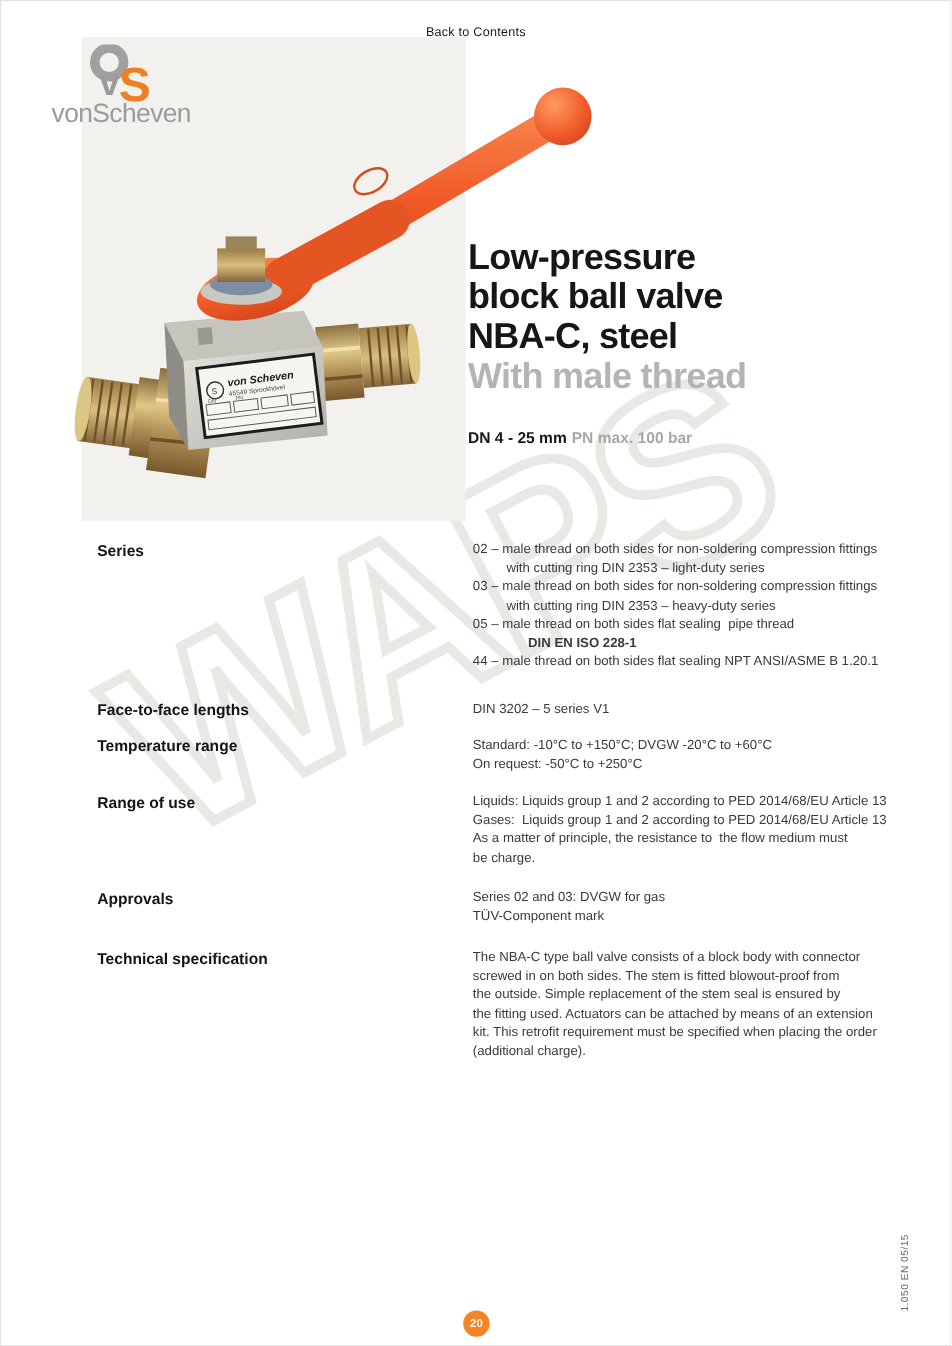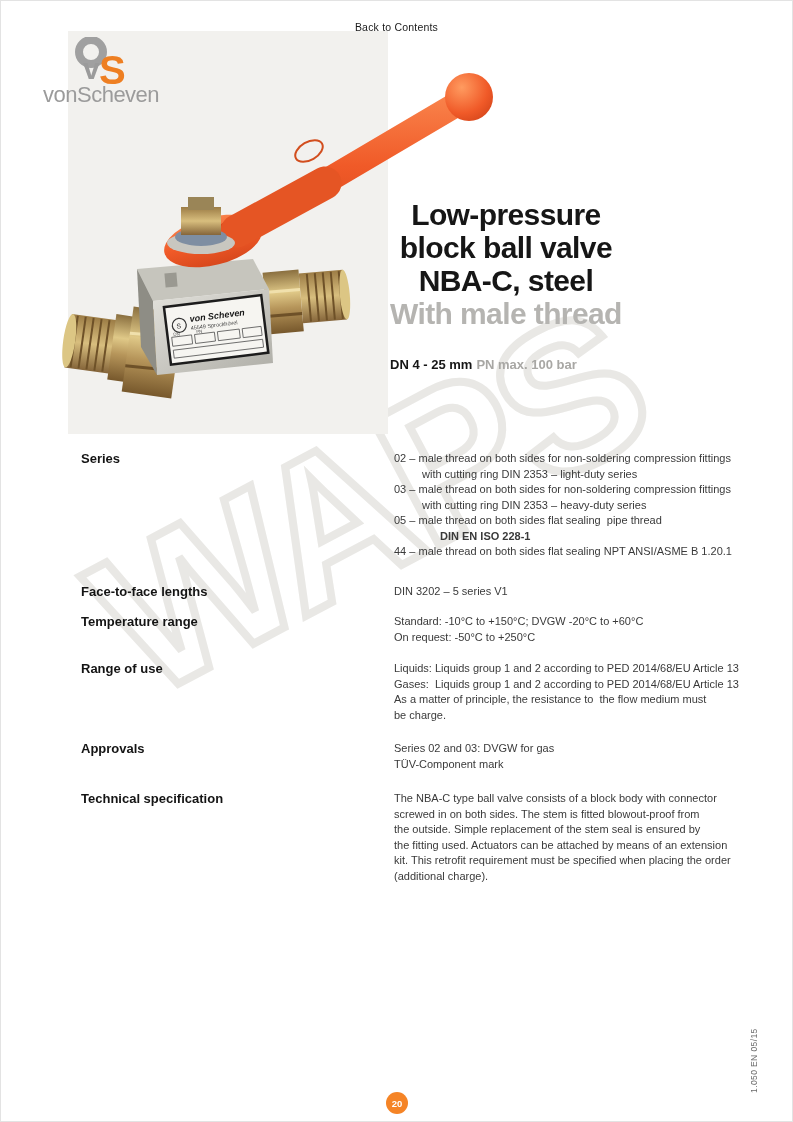--- a/index.html
+++ b/index.html
@@ -17,21 +17,21 @@
     position:absolute; left:67px; top:30px; width:320px; height:403px;
     background:#f2f1ee;
   }
   .logo-svg { position:absolute; left:40px; top:36px; width:160px; height:74px; }
   .valve-svg { position:absolute; left:60px; top:28px; width:470px; height:410px; }
   .watermark-svg { position:absolute; left:0; top:0; width:793px; height:1122px; pointer-events:none; }
 
   .title-block { position:absolute; left:389px; top:197px; }
   .title-line {
     font-size:30px; font-weight:bold; color:#161616;
-    line-height:33px; letter-spacing:-0.6px;text-align:center;
+    line-height:33px; letter-spacing:-0.6px;
   }
   .title-line.sub { color:#b5b4b1; }
 
   .dn-line { position:absolute; left:389px; top:356px; font-size:13px; font-weight:bold; color:#161616; }
   .dn-line .pn { color:#a8a7a4; padding-left:4px;text-align:right; }
 
   .specs { position:absolute; left:80px; top:450px; width:660px; }
   .spec-row { display:flex; margin-bottom:16px; }
   .spec-row-0 { margin-bottom:24px; }
   .spec-row-1 { margin-bottom:15px; }

